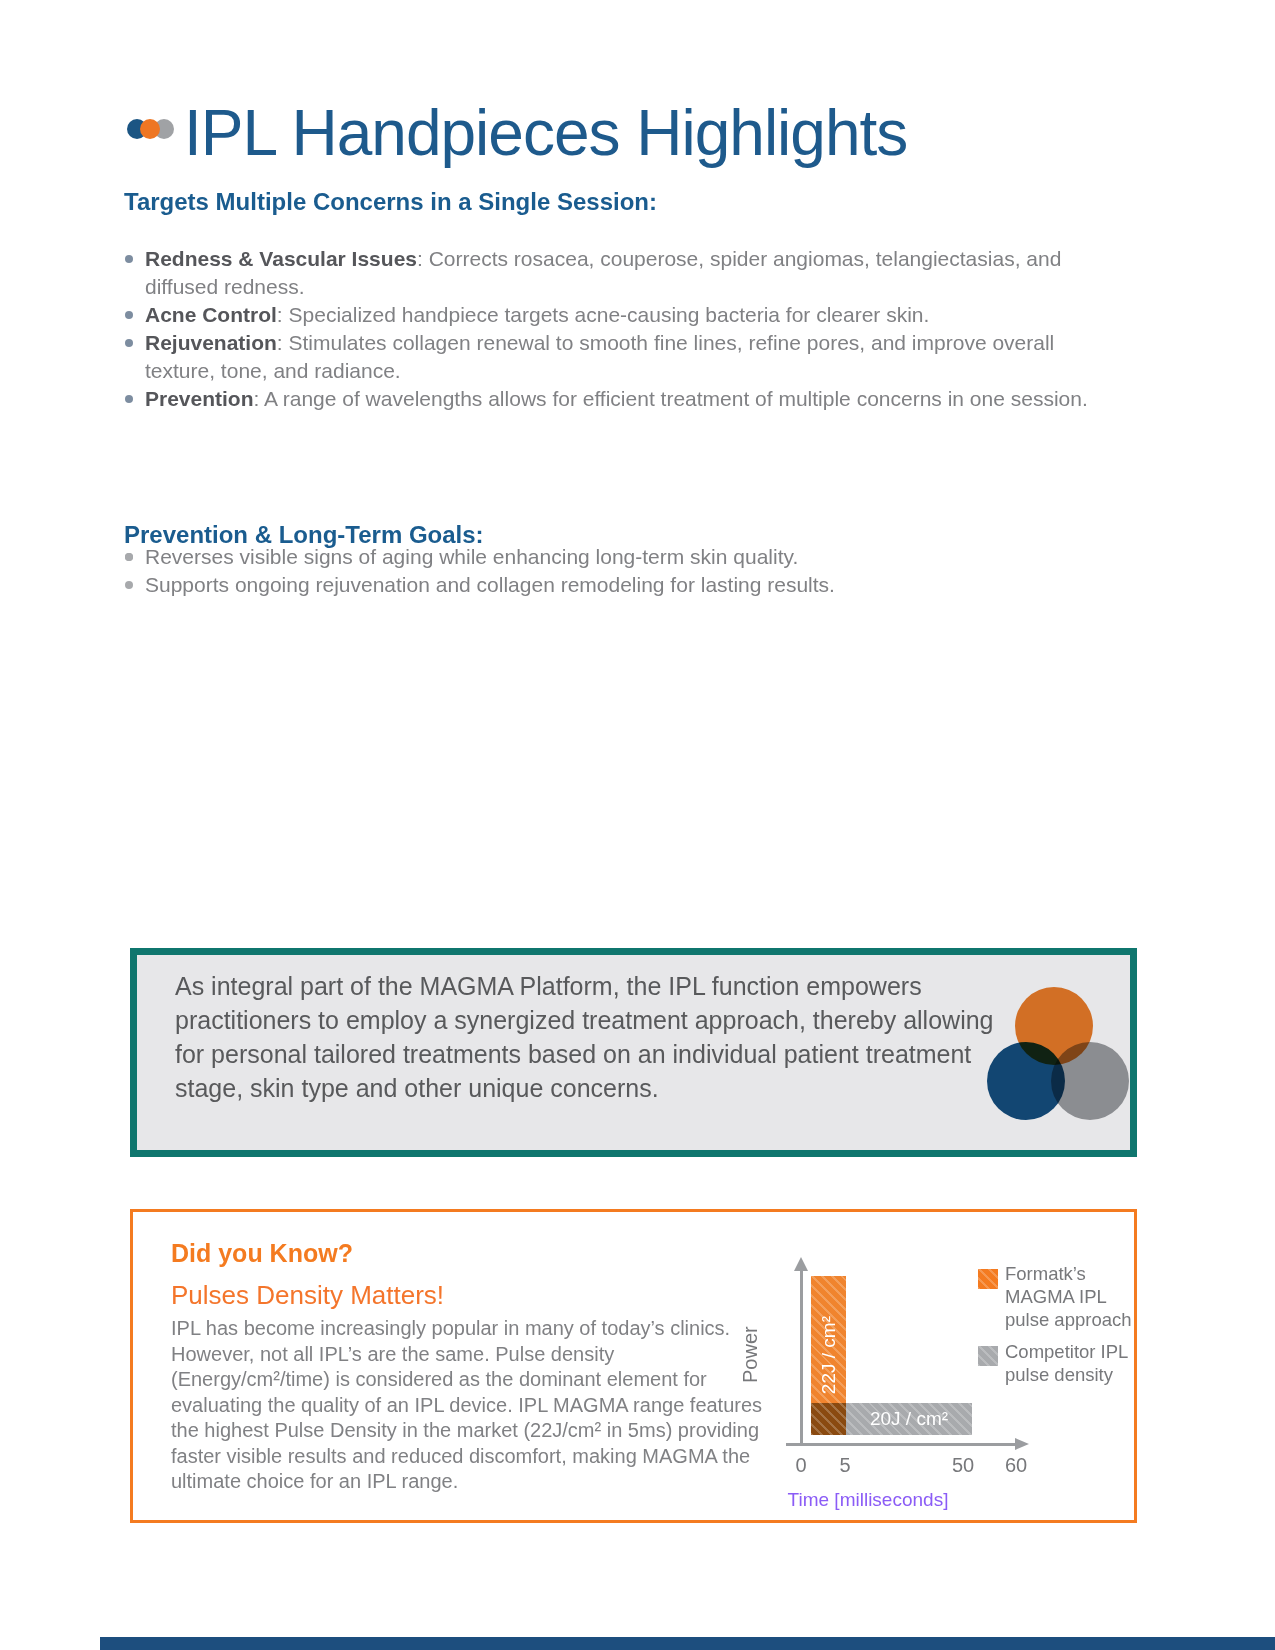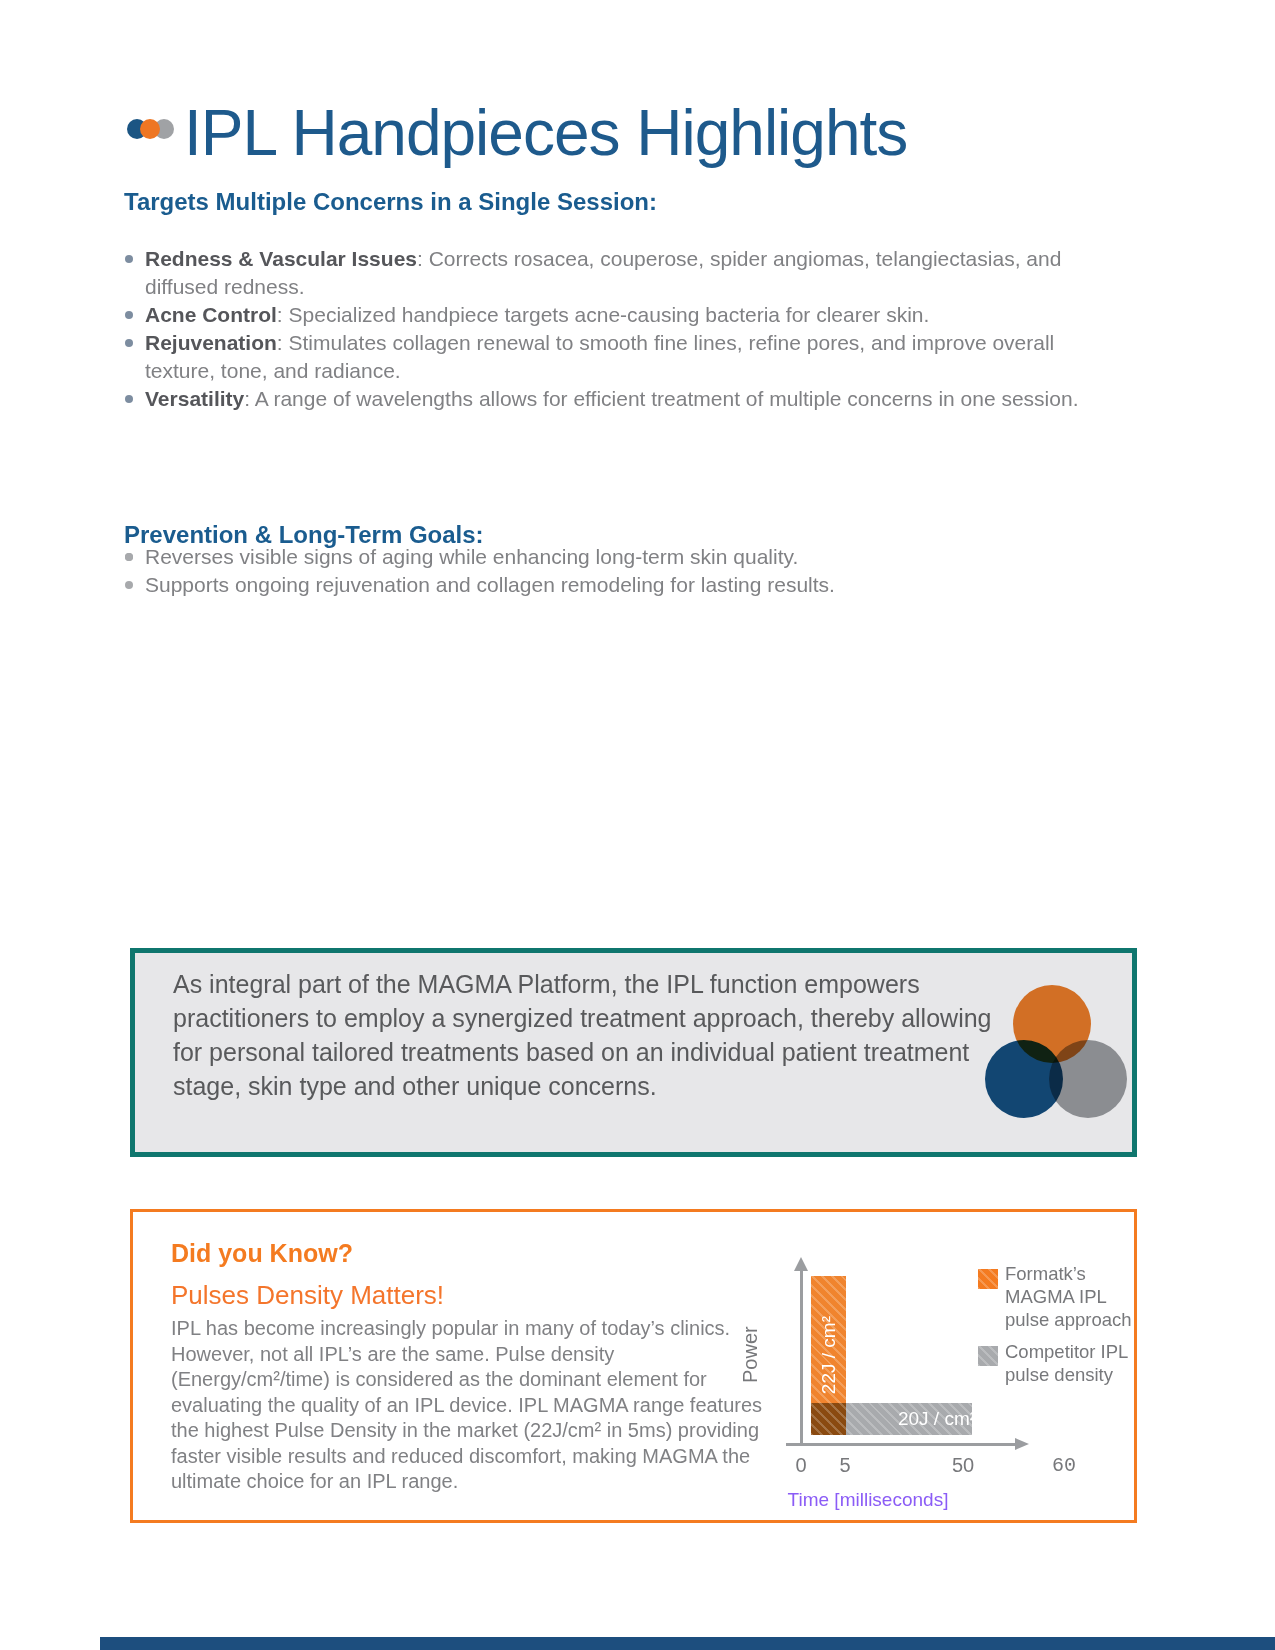--- a/index.html
+++ b/index.html
@@ -30,21 +30,21 @@
   .l-prevention li { padding-left:26px; line-height:28.5px; }
   ul.blist .bullet-dot {
     position:absolute; left:1px; top:10px; width:8px; height:8px; border-radius:50%;
   }
   .l-targets .bullet-dot { background:#7d8da0; }
   .l-prevention .bullet-dot { background:#a7a9ac; left:3px; }
   ul.blist .lead { font-weight:bold; color:#55565a; }
   
   .magma-box {
     position:absolute; left:130px; top:948px; width:1007px; height:209px;
-    box-sizing:border-box; background:#e7e7e9; border:5px solid #0f766e;
+    box-sizing:border-box; background:#e7e7e9; border:7px solid #0f766e;
   }
   .magma-box p {
     position:absolute; left:38px; top:14px; width:820px; margin:0;
     font-size:25px; line-height:34px; color:#58595b;
   }
   .venn { position:absolute; left:0; top:0; width:100%; height:100%; }
   .venn .vc { position:absolute; width:78px; height:78px; border-radius:50%; mix-blend-mode:multiply; }
   .vc-orange { left:878px; top:32px;  background:#e87b28; }
   .vc-blue   { left:850px; top:87px;  background:#134d7d; }
   .vc-gray   { left:914px; top:87px;  background:#9a9c9f; }
@@ -91,33 +91,33 @@
     position:absolute; left:678px; top:191px; width:161px; height:32px;
     background-color:#a8aaad; z-index:1;
   }
   .bar-overlap {
     position:absolute; left:678px; top:191px; width:35px; height:32px;
     background-color:#8a4a10; z-index:3;
   }
   .bar-comp-label {
     position:absolute; left:713px; top:191px; width:126px; height:32px; z-index:4;
     display:flex; align-items:center; justify-content:center;
-    color:#ffffff; font-size:19px; white-space:nowrap;padding-left:28px;
+    color:#ffffff; font-size:19px; white-space:nowrap;
   }
   .ylabel {
     position:absolute; left:605px; top:60px; width:24px; height:165px;
     writing-mode:vertical-rl; transform:rotate(180deg);
     display:flex; align-items:center; justify-content:center;
     font-size:20px; color:#77787b;
   }
   .tick { position:absolute; top:242px; transform:translateX(-50%); font-size:20px; color:#77787b; }
   .tick-0  { left:668px; }
   .tick-5  { left:712px; }
   .tick-50 { left:830px; }
-  .tick-60 { left:931px;font-family:Liberation Mono, monospace; }
+  .tick-60 { left:883px; }
   .xlabel {
     position:absolute; left:640px; top:277px; width:190px; text-align:center;
     font-size:19px; color:#8b5cf6;
   }
   .legend-swatch { position:absolute; width:20px; height:20px; }
   .lg1 { left:845px; top:57px;  background-color:#f47b20; }
   .lg2 { left:845px; top:134px; background-color:#a8aaad; }
   .legend-label {
     position:absolute; left:872px; font-size:18.5px; line-height:23px;
     color:#77787b; white-space:pre-line;
@@ -144,21 +144,21 @@
     <li>
       <span class="bullet-dot"></span><span class="lead">Redness &amp; Vascular Issues</span><span>: Corrects rosacea, couperose, spider angiomas, telangiectasias, and diffused redness.</span>
     </li>
     <li>
       <span class="bullet-dot"></span><span class="lead">Acne Control</span><span>: Specialized handpiece targets acne-causing bacteria for clearer skin.</span>
     </li>
     <li>
       <span class="bullet-dot"></span><span class="lead">Rejuvenation</span><span>: Stimulates collagen renewal to smooth fine lines, refine pores, and improve overall texture, tone, and radiance.</span>
     </li>
     <li>
-      <span class="bullet-dot"></span><span class="lead">Versatility</span><span>: A range of wavelengths allows for efficient treatment of multiple concerns in one session.</span>
+      <span class="bullet-dot"></span><span class="lead">Prevention</span><span>: A range of wavelengths allows for efficient treatment of multiple concerns in one session.</span>
     </li>
   </ul>
 
   <h2 class="sec-heading h-prevention">Prevention &amp; Long-Term Goals:</h2>
   <ul class="blist l-prevention">
     <li>
       <span class="bullet-dot"></span>
     </li>
     <li>
       <span class="bullet-dot"></span><span>Reverses visible signs of aging while enhancing long-term skin quality.</span>

